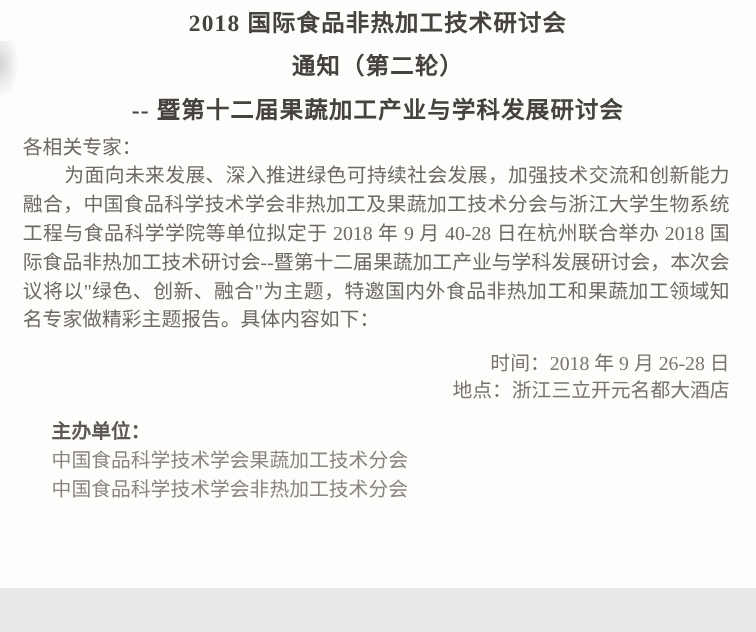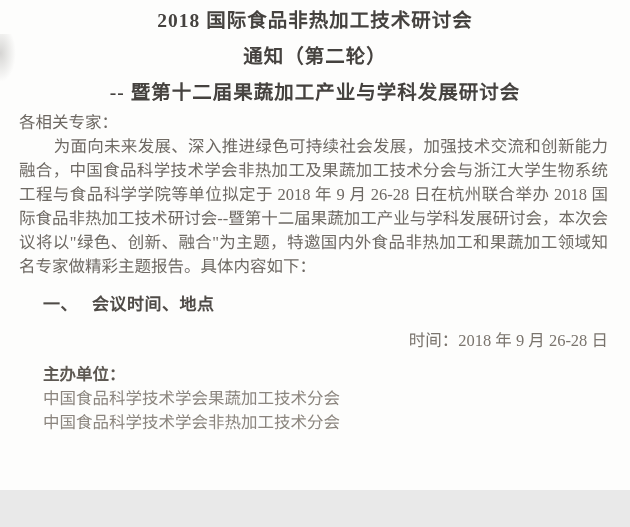--- a/index.html
+++ b/index.html
@@ -90,27 +90,25 @@
   <header class="title-block">
     <div class="title-line">2018 国际食品非热加工技术研讨会</div>
     <div class="title-line">通知（第二轮）</div>
     <div class="title-line">-- 暨第十二届果蔬加工产业与学科发展研讨会</div>
   </header>
 
   <main class="doc-body">
 
     <p class="salutation">各相关专家：</p>
 
-    <p class="intro">为面向未来发展、深入推进绿色可持续社会发展，加强技术交流和创新能力融合，中国食品科学技术学会非热加工及果蔬加工技术分会与浙江大学生物系统工程与食品科学学院等单位拟定于 2018 年 9 月 26-28 日在杭州联合举办 2018 国际食品非热加工技术研讨会--暨第十二届果蔬加工产业与学科发展研讨会，本次会议将以"绿色、创新、融合"为主题，特邀国内外食品非热加工和果蔬加工领域知名专家做精彩主题报告。具体内容如下：</p>
+    <p class="intro">为面向未来发展、深入推进绿色可持续社会发展，加强技术交流和创新能力融合，中国食品科学技术学会非热加工及果蔬加工技术分会与浙江大学生物系统工程与食品科学学院等单位拟定于 2018 年 9 月 40-28 日在杭州联合举办 2018 国际食品非热加工技术研讨会--暨第十二届果蔬加工产业与学科发展研讨会，本次会议将以"绿色、创新、融合"为主题，特邀国内外食品非热加工和果蔬加工领域知名专家做精彩主题报告。具体内容如下：</p>
 
     <section class="section section-1">
-      <h2 class="section-heading">
-        <span class="section-number">一、</span><span class="section-title">会议时间、地点</span>
-      </h2>
       <p class="detail-line">时间：2018 年 9 月 26-28 日</p>
+      <p class="detail-line">地点：浙江三立开元名都大酒店</p>
     </section>
 
     <section class="section section-2">
       <p class="subheading">主办单位：</p>
       <p class="organizer-line">中国食品科学技术学会果蔬加工技术分会</p>
       <p class="organizer-line">中国食品科学技术学会非热加工技术分会</p>
     </section>
 
   </main>
 </div>

